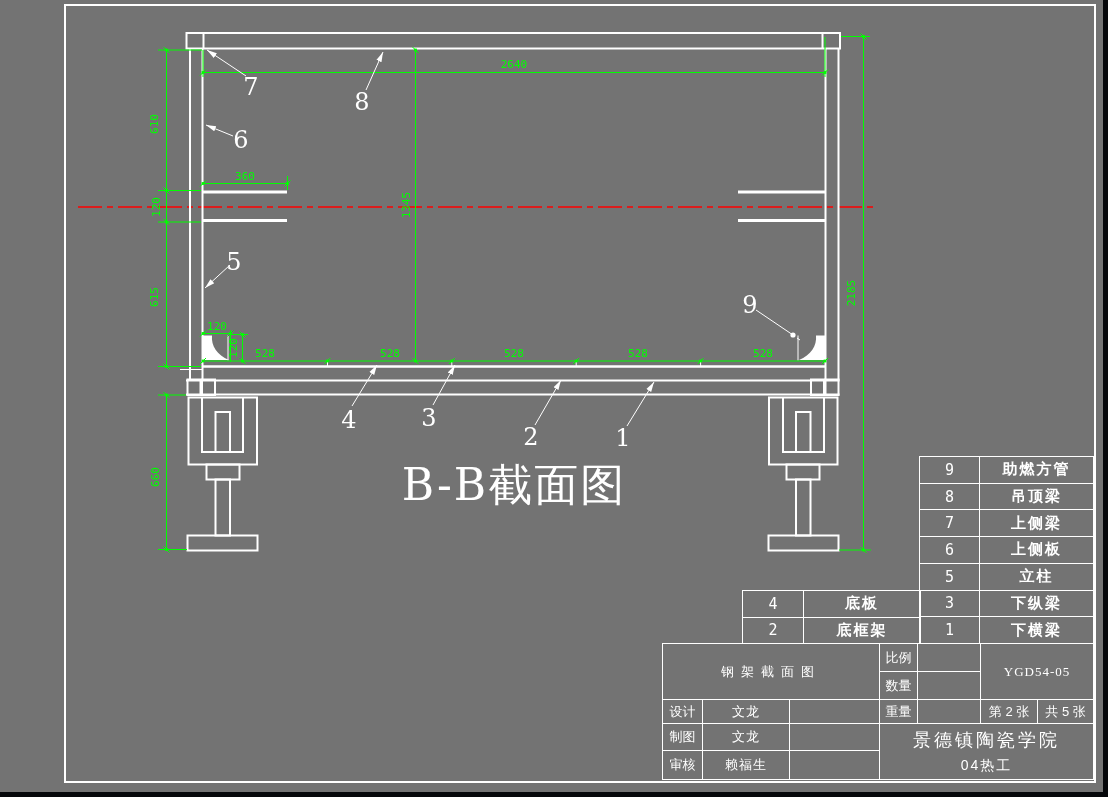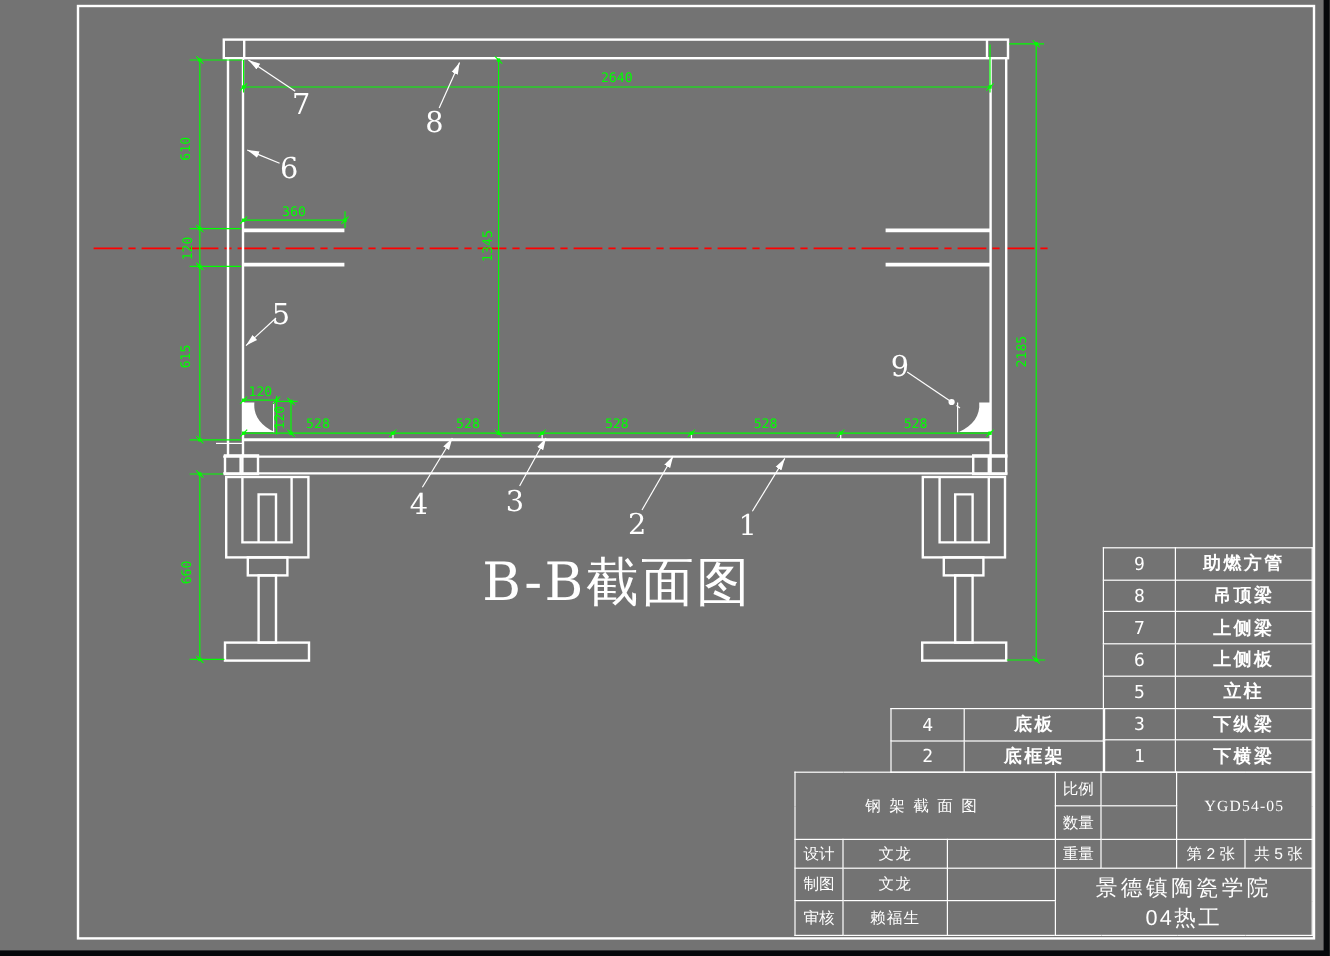--- a/index.html
+++ b/index.html
@@ -22,21 +22,21 @@
   td{border:1px solid #ffffff;text-align:center;vertical-align:middle;padding:0;
      overflow:hidden;white-space:nowrap;font-size:15px;}
   .num{font-family:"DejaVu Sans Mono",monospace;font-size:15px;}
   .cjk{letter-spacing:2px;font-weight:bold;}
   #title-block td{font-size:13px;}
   .tb-name{font-size:21px;letter-spacing:7px;margin-left:32px;}
   .tb-code{font-family:Liberation Serif, serif;font-size:19px;letter-spacing:1px;}
   .tb-person{font-size:14px;letter-spacing:1px;}
   .tb-sheet{font-size:12.5px;margin-left:35px;}
   .org1{font-size:18px;letter-spacing:3px;line-height:26px;}
-  .org2{font-size:18px;letter-spacing:2px;line-height:24px;}
+  .org2{font-size:14px;letter-spacing:2px;line-height:24px;}
 </style>
 </head>
 <body>
 
 <div id="canvas">
 
   <svg id="draw-svg" width="1108" height="797" viewBox="0 0 1108 797">
     <defs>
       <marker id="tick" markerWidth="12" markerHeight="12" refX="6" refY="6" orient="auto" markerUnits="userSpaceOnUse">
         <line x1="3" y1="9" x2="9" y2="3" stroke="#00ff00" stroke-width="1"></line>

